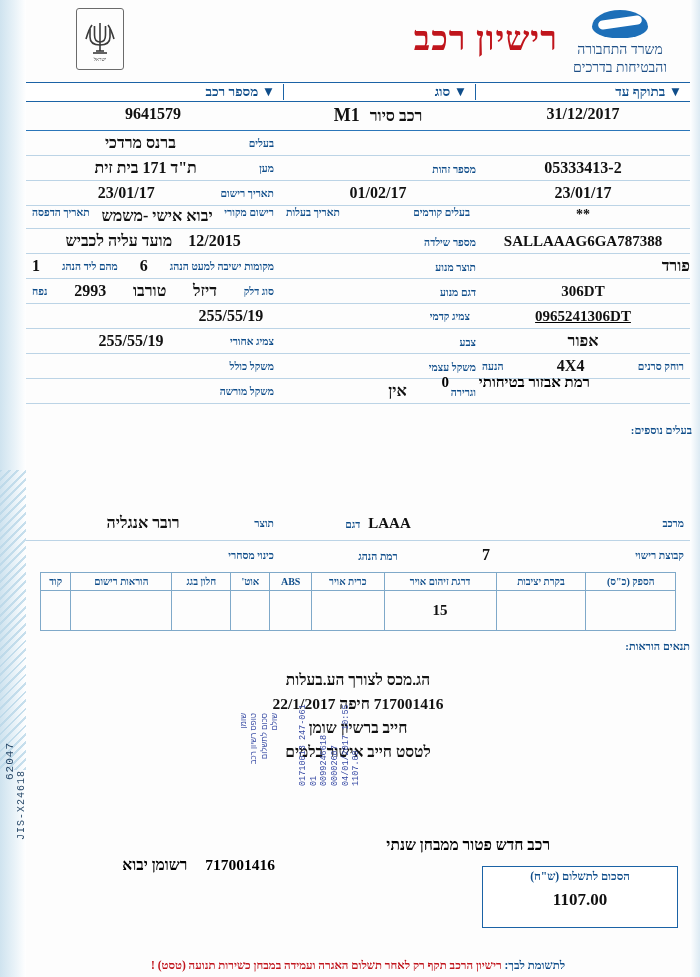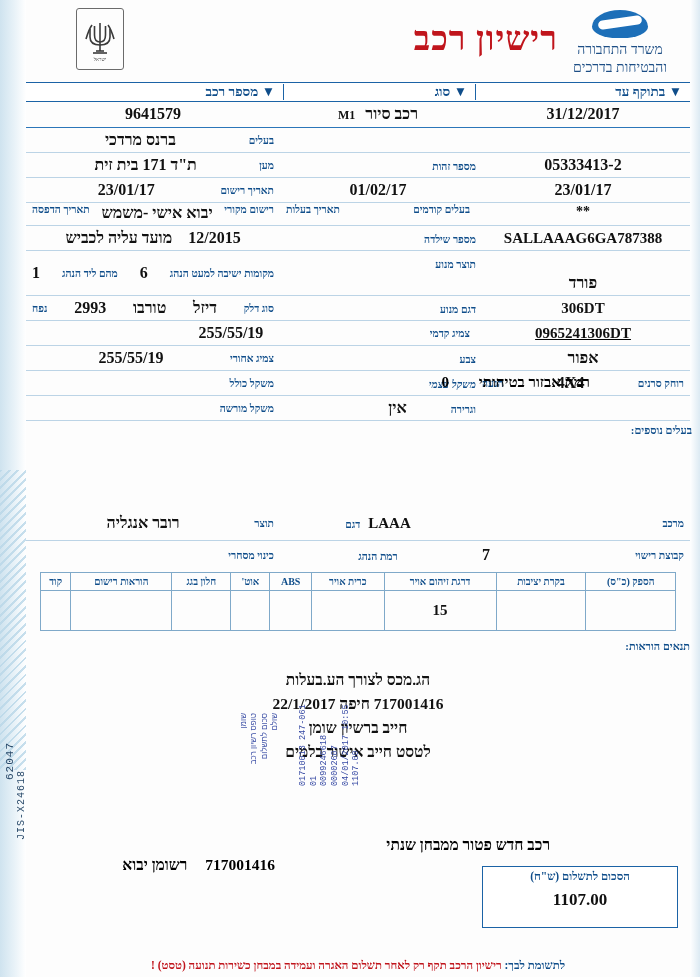--- a/index.html
+++ b/index.html
@@ -203,21 +203,21 @@
         <span>▼</span> <span>מספר רכב</span>
       </div>
     </div>
 
     <div class="grid3 blue-underline" style="padding:3px 0 4px 0;">
       <div class="colA" style="text-align:center;">
         <span class="val big">31/12/2017</span>
       </div>
       <div class="colB" style="text-align:center; direction:rtl;">
         <span class="val big">רכב סיור</span>
-        <span class="val" style="font-size:12px; margin-right:6px;">M1</span>
+        <span class="val" style="font-size:18px; margin-right:6px;">M1</span>
       </div>
       <div class="colC" style="text-align:center;">
         <span class="val big">9641579</span>
       </div>
     </div>
 
     <div class="grid3 sep" style="padding:3px 0;">
       <div class="colA"></div>
       <div class="colB"></div>
       <div class="colC" style="display:flex; align-items:center; justify-content:space-between; padding:0 6px;">
@@ -274,21 +274,21 @@
       <div class="colB" style="text-align:right; padding-left:6px;">
         <span class="lbl">מספר שילדה</span>
       </div>
       <div class="colC" style="display:flex; align-items:center; justify-content:center; gap:16px;">
         <span class="val big">12/2015</span>
         <span class="val big">מועד עליה לכביש</span>
       </div>
     </div>
 
     <div class="grid3 sep" style="padding:3px 0;">
-      <div class="colA" style="text-align:center;margin-top:20px;">
+      <div class="colA" style="">
         <span class="val big">פורד</span>
       </div>
       <div class="colB" style="text-align:right; padding-left:6px;">
         <span class="lbl">תוצר מנוע</span>
       </div>
       <div class="colC" style="display:flex; align-items:center; justify-content:space-between; padding:0 6px;">
         <span class="lbl">מקומות ישיבה למעט הנהג</span>
         <span class="val">6</span>
         <span class="lbl">מהם ליד הנהג</span>
         <span class="val">1</span>
@@ -333,21 +333,21 @@
         <span class="val" style="margin:0 auto;">255/55/19</span>
       </div>
     </div>
 
     <div class="grid3 sep" style="padding:3px 0;">
       <div class="colA" style="display:flex; justify-content:space-between; padding:0 6px; align-items:center;">
         <span class="lbl">רוחק סרנים</span>
         <span class="val big">4X4</span>
         <span class="lbl">הנעה</span>
       </div>
-      <div class="colB" style="text-align:right; padding-left:6px;font-style:italic;">
+      <div class="colB" style="text-align:right; padding-left:6px;">
         <span class="lbl">משקל עצמי</span>
       </div>
       <div class="colC" style="display:flex; align-items:center; padding:0 6px;">
         <span class="lbl">משקל כולל</span>
       </div>
     </div>
 
     <div class="grid3 sep" style="padding:3px 0;">
       <div class="colA"></div>
       <div class="colB" style="text-align:right; padding-left:6px;">

